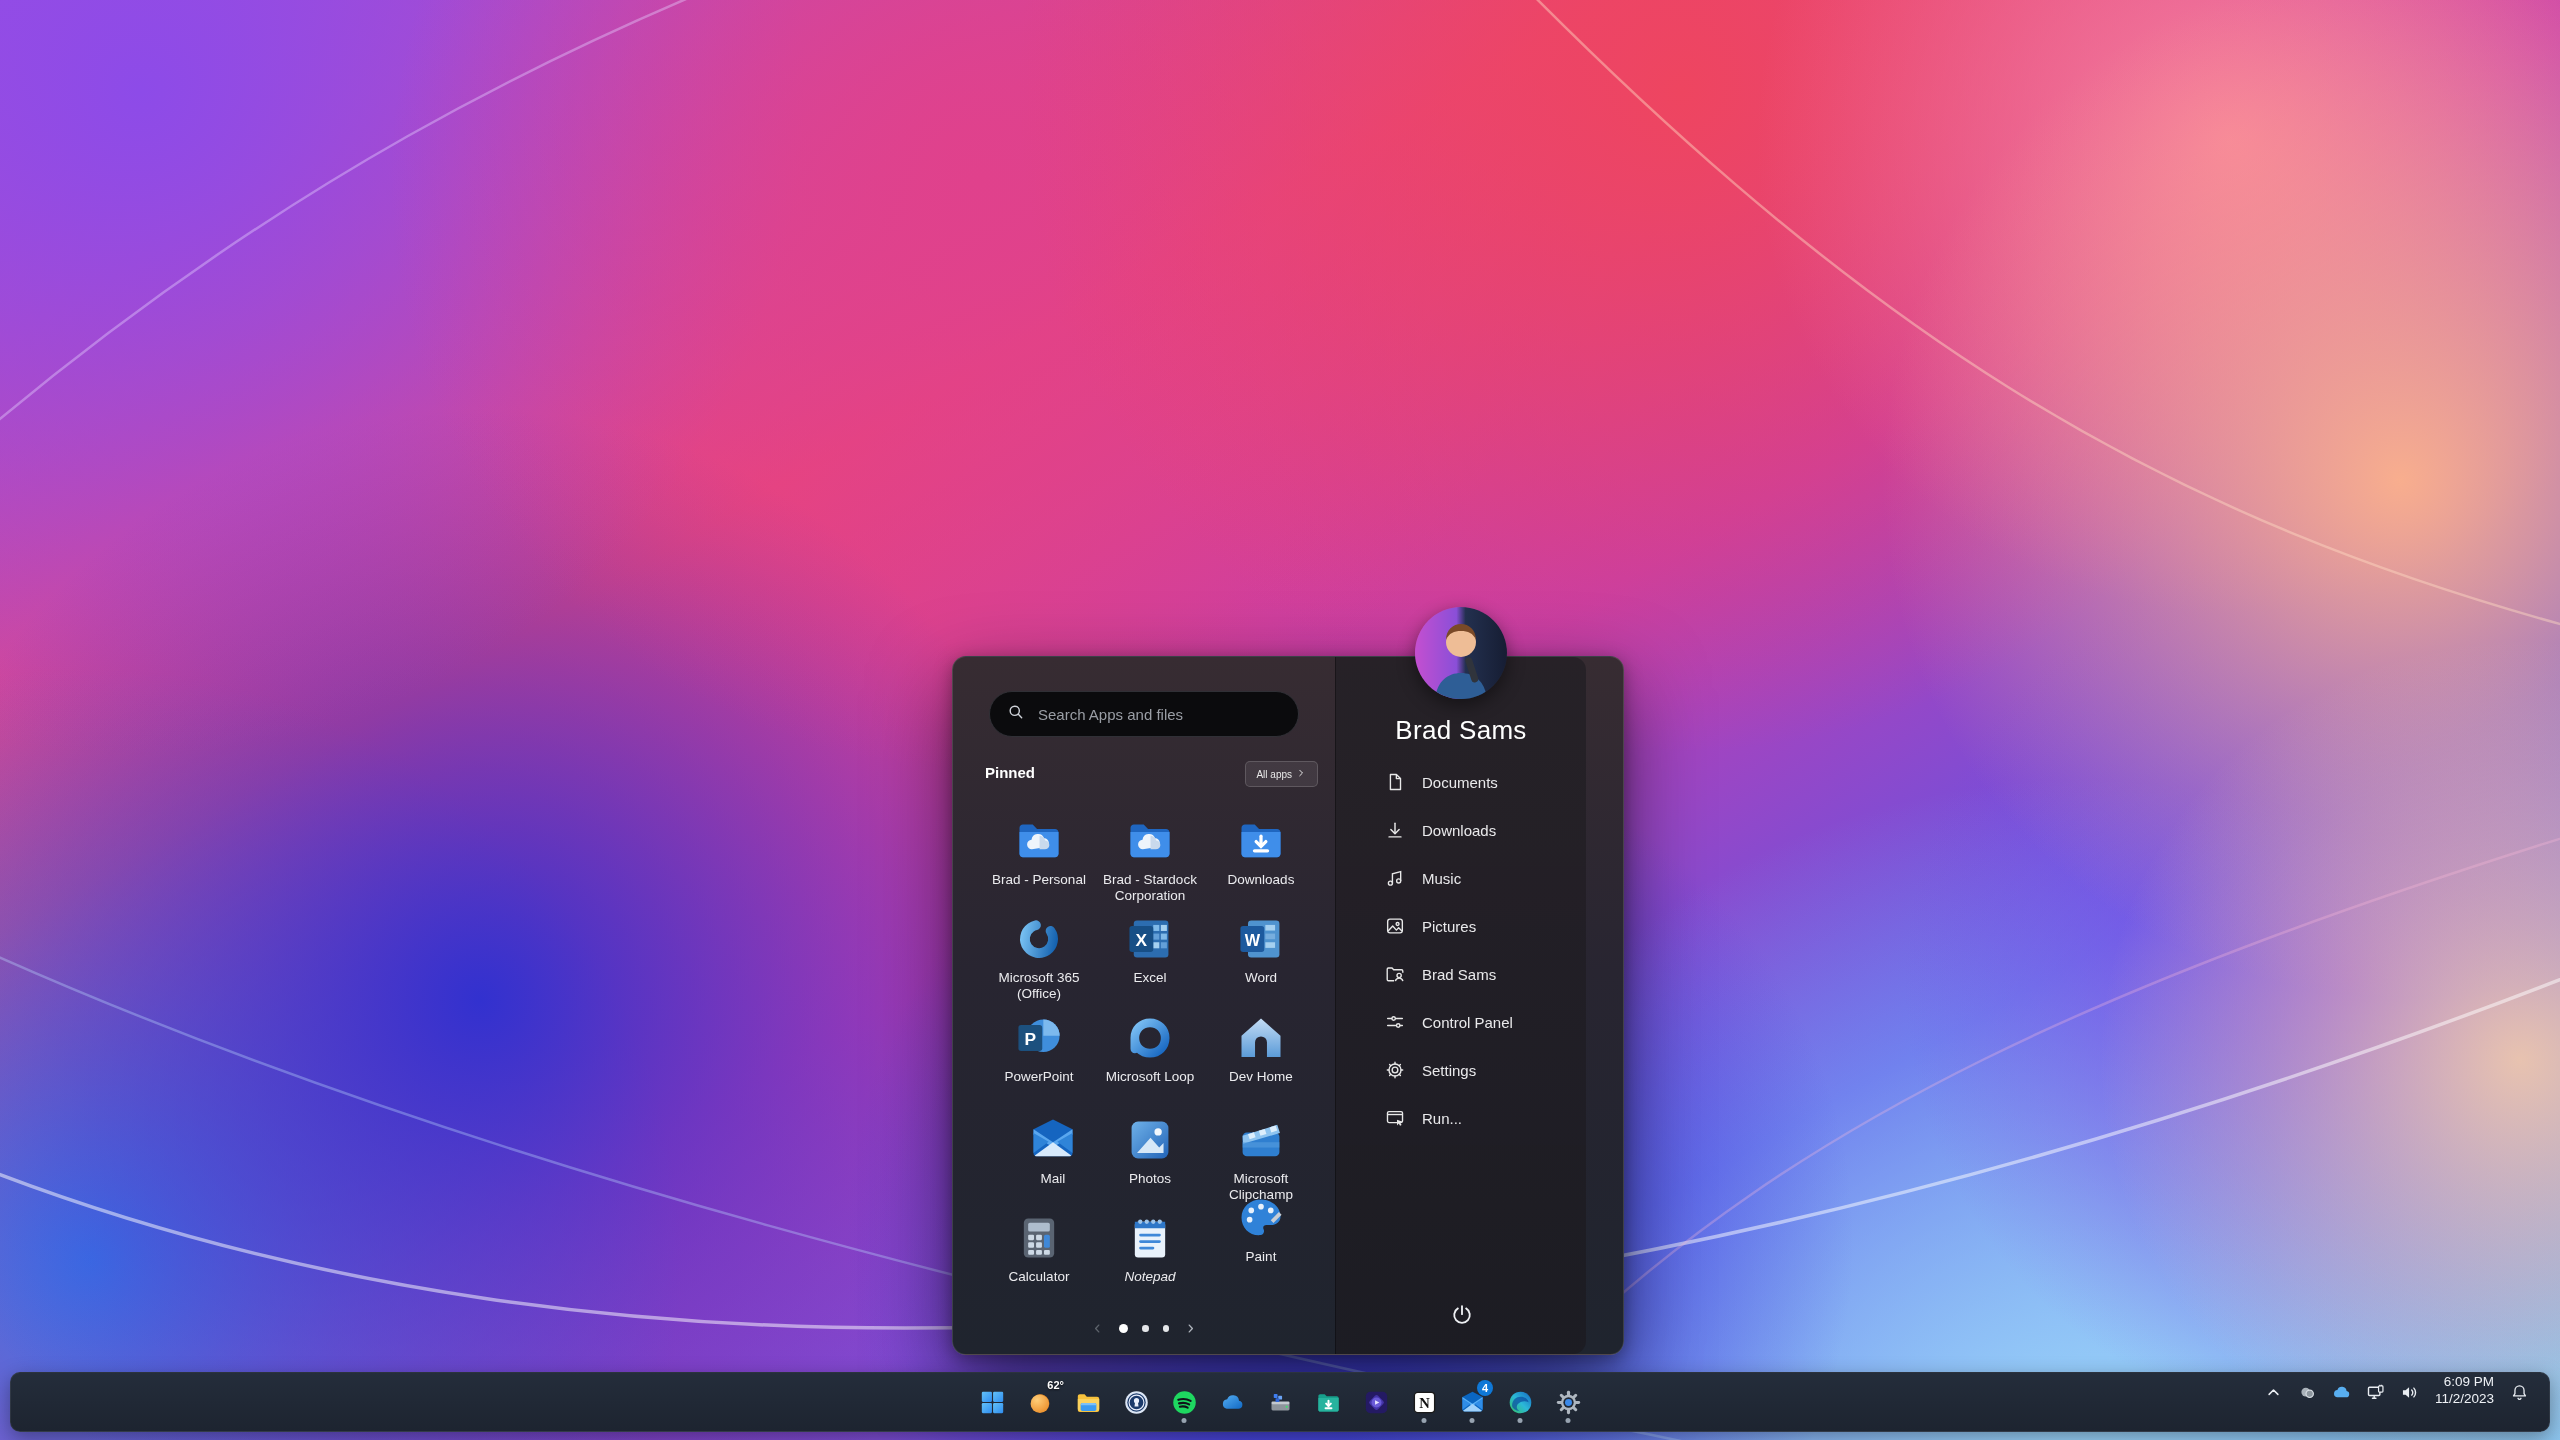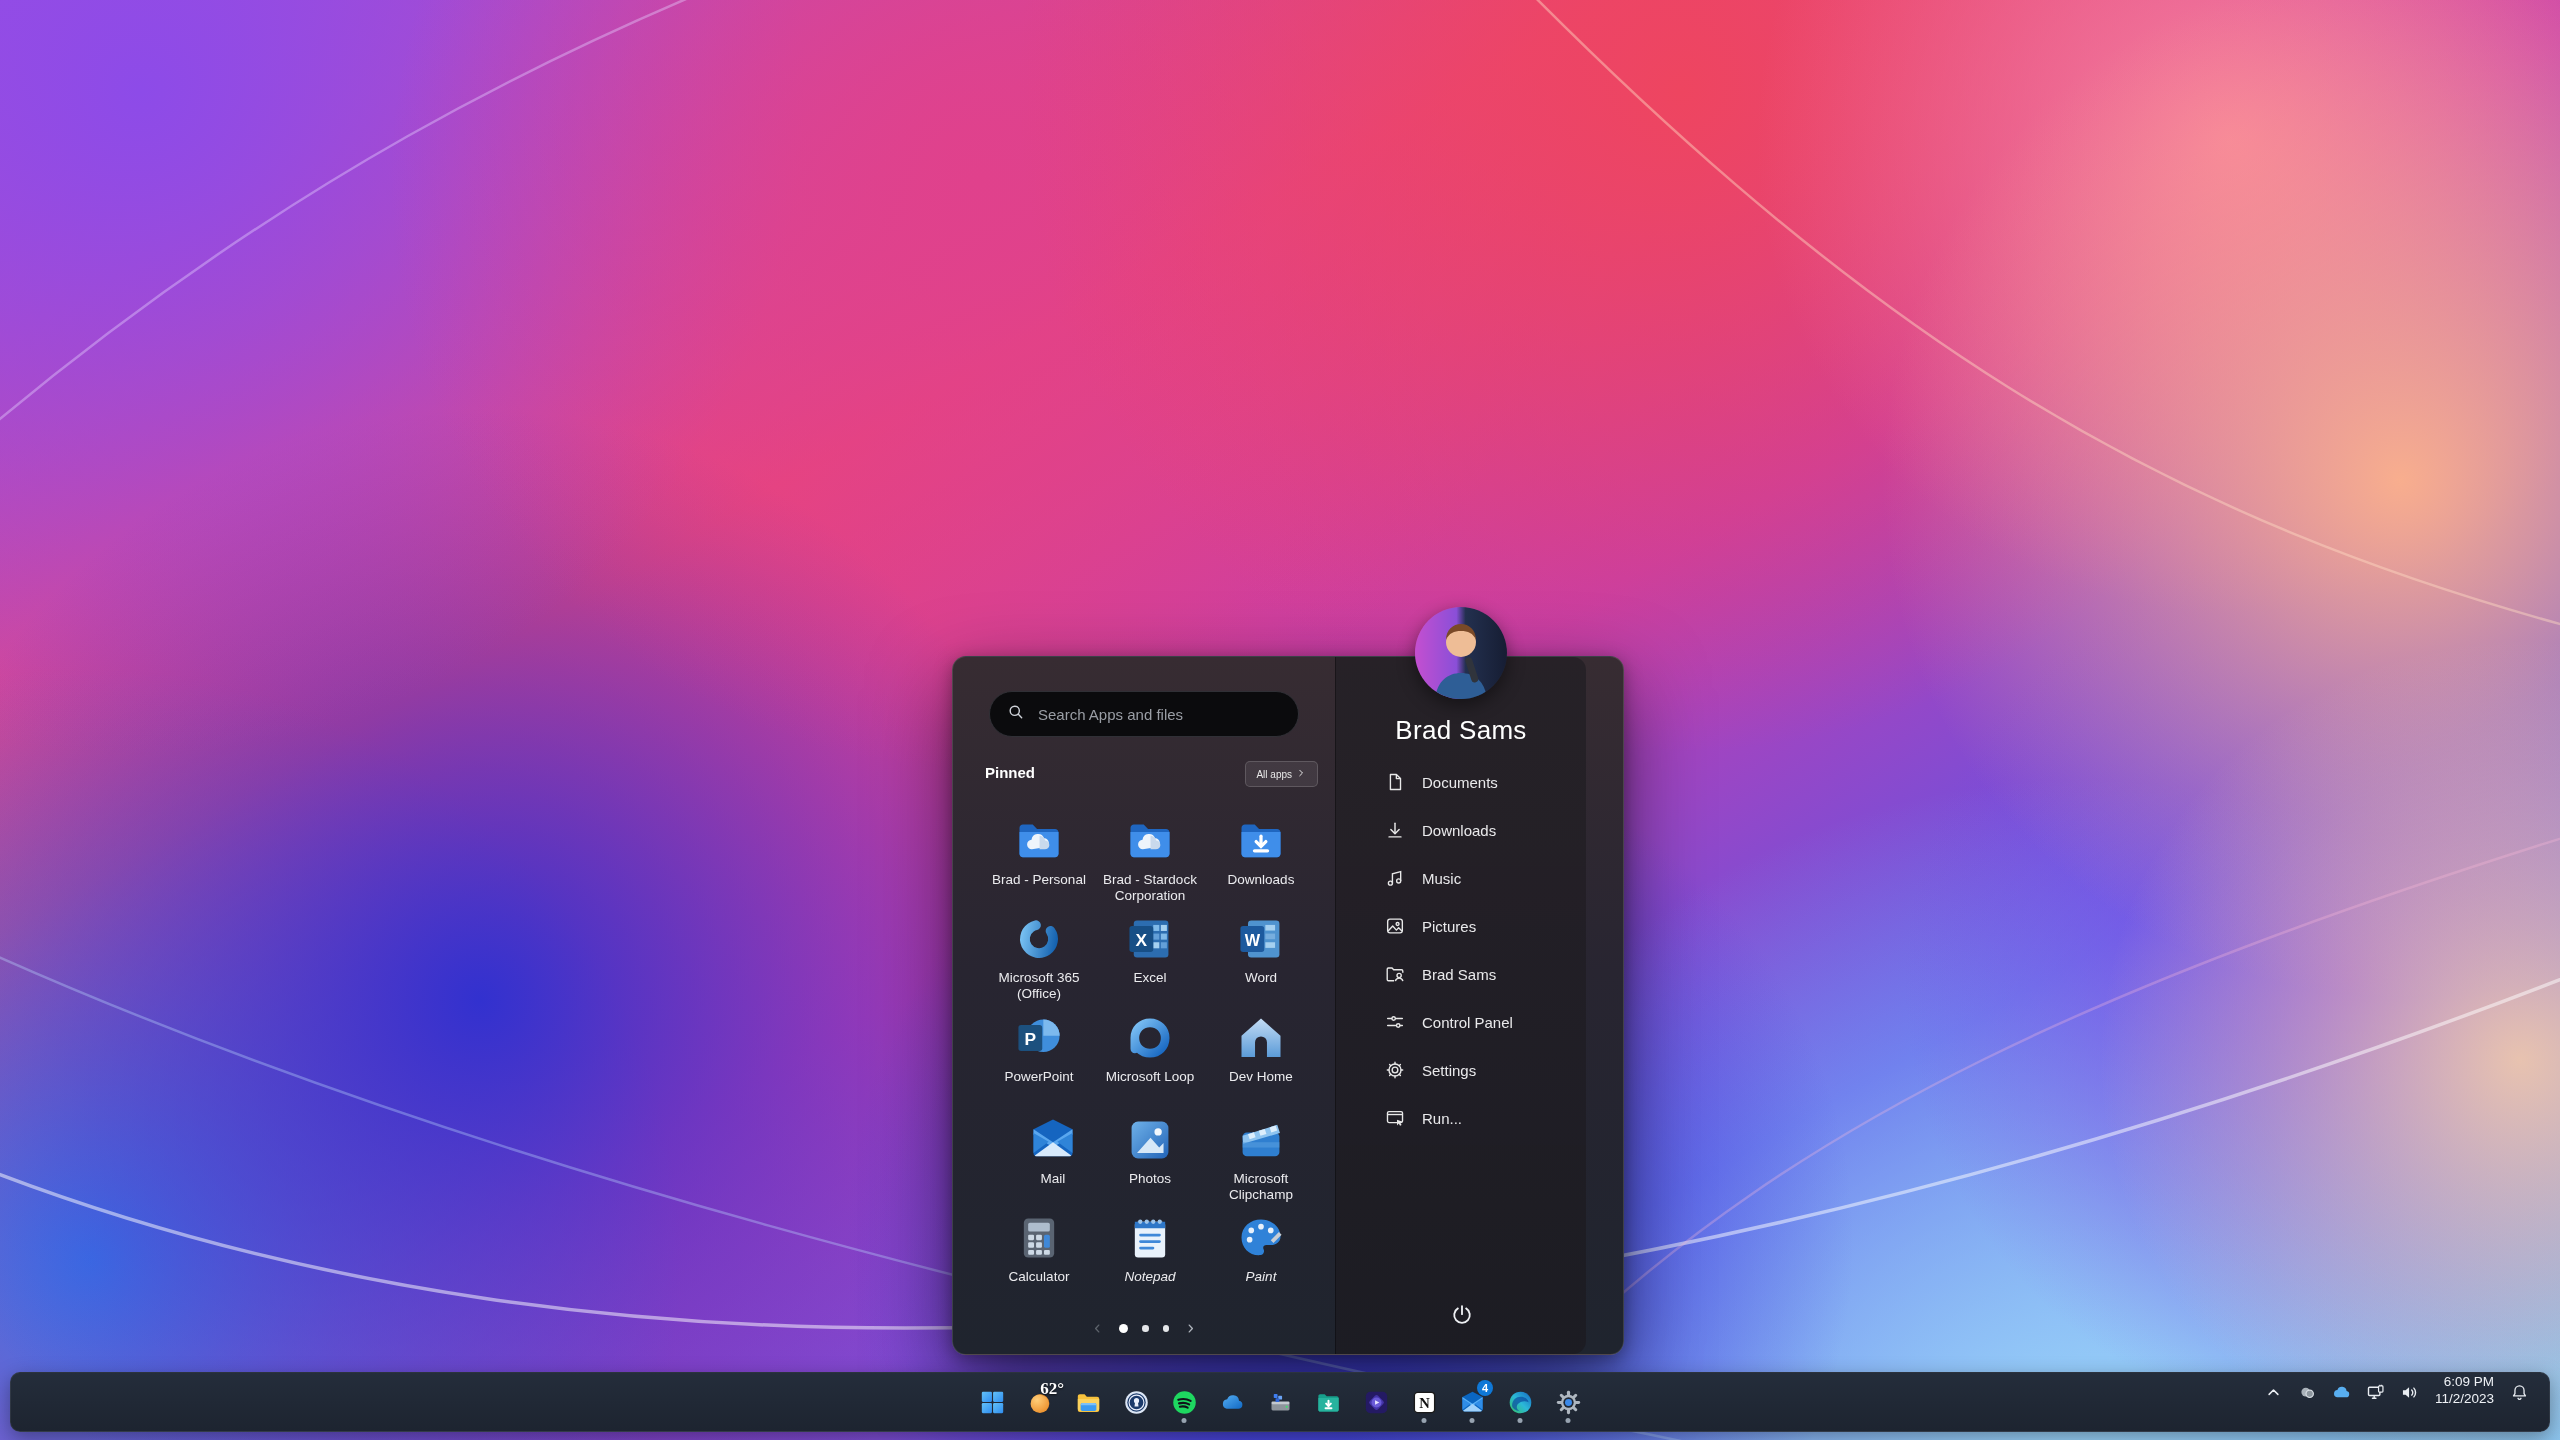--- a/index.html
+++ b/index.html
@@ -82,22 +82,22 @@
     border:1px solid rgba(255,255,255,.07);box-shadow:0 6px 20px rgba(0,0,0,.35);box-sizing:border-box;}
   .tb-center{position:absolute;left:50%;top:7px;transform:translateX(-50%);display:flex;gap:4px;}
   .tb-btn{position:relative;width:44px;height:44px;border-radius:6px;display:flex;
     align-items:center;justify-content:center;}
   .tb-btn svg{width:27px;height:27px;display:block;}
   .run-dot{position:absolute;bottom:1px;left:50%;transform:translateX(-50%);width:5px;height:5px;
     border-radius:50%;background:#97a3b0;}
   .tb-badge{position:absolute;top:0;right:1px;min-width:16px;height:16px;border-radius:8px;
     background:#0f78d7;color:#fff;font-size:11px;font-weight:700;display:flex;align-items:center;
     justify-content:center;padding:0 3px;box-sizing:border-box;}
-  .tb-temp{position:absolute;top:-1px;right:-2px;font-size:17px;font-weight:700;color:#fff;
-    text-shadow:0 1px 2px rgba(0,0,0,.65);font-family:Liberation Serif, serif;}
+  .tb-temp{position:absolute;top:-1px;right:-2px;font-size:11px;font-weight:700;color:#fff;
+    text-shadow:0 1px 2px rgba(0,0,0,.65);}
   .tb-tray{position:absolute;right:14px;top:0;height:100%;display:flex;align-items:flex-start;gap:3px;}
   .tray-btn{width:31px;height:38px;display:flex;align-items:center;justify-content:center;border-radius:4px;}
   .tray-btn svg{width:21px;height:21px;display:block;}
   .tray-clock{margin:0 7px;text-align:right;color:#eef1f5;font-size:13.5px;line-height:17px;}
 </style>
 </head>
 <body>
 
 <div class="stage">
 
@@ -330,21 +330,21 @@
                 </g>
                 <g fill="#3f88d8">
                   <rect x="14" y="20" width="20" height="2.6" rx="1.3"></rect>
                   <rect x="14" y="26" width="20" height="2.6" rx="1.3"></rect>
                   <rect x="14" y="32" width="14" height="2.6" rx="1.3"></rect>
                 </g>
               </svg>
             </div>
             <div class="tile-label">Notepad</div>
           </div>
-          <div class="tile" style="left: 253px; top: 555px; font-style: italic;">
+          <div class="tile" style="left: 253px; top: 535px;">
             <div class="tile-icon">
               <svg viewBox="0 0 48 48">
                 <path d="M24 7c10 0 18 7 18 15.5 0 5-4 8-9 8h-4c-2.4 0-3.6 1.8-2.6 3.8 1 2 .2 4.7-2.4 5.5C14 41 6 33.5 6 23.5 6 14 14 7 24 7z" fill="#2f82d8"></path>
                 <g fill="#e7f1fb">
                   <circle cx="15" cy="17" r="2.6"></circle>
                   <circle cx="24" cy="13.5" r="2.6"></circle>
                   <circle cx="33" cy="17" r="2.6"></circle>
                   <circle cx="13.5" cy="25.5" r="2.6"></circle>
                 </g>
                 <path d="M33 26l7.5-7.5 2.5 2.5-7.5 7.5z" fill="#c9ced4"></path>

